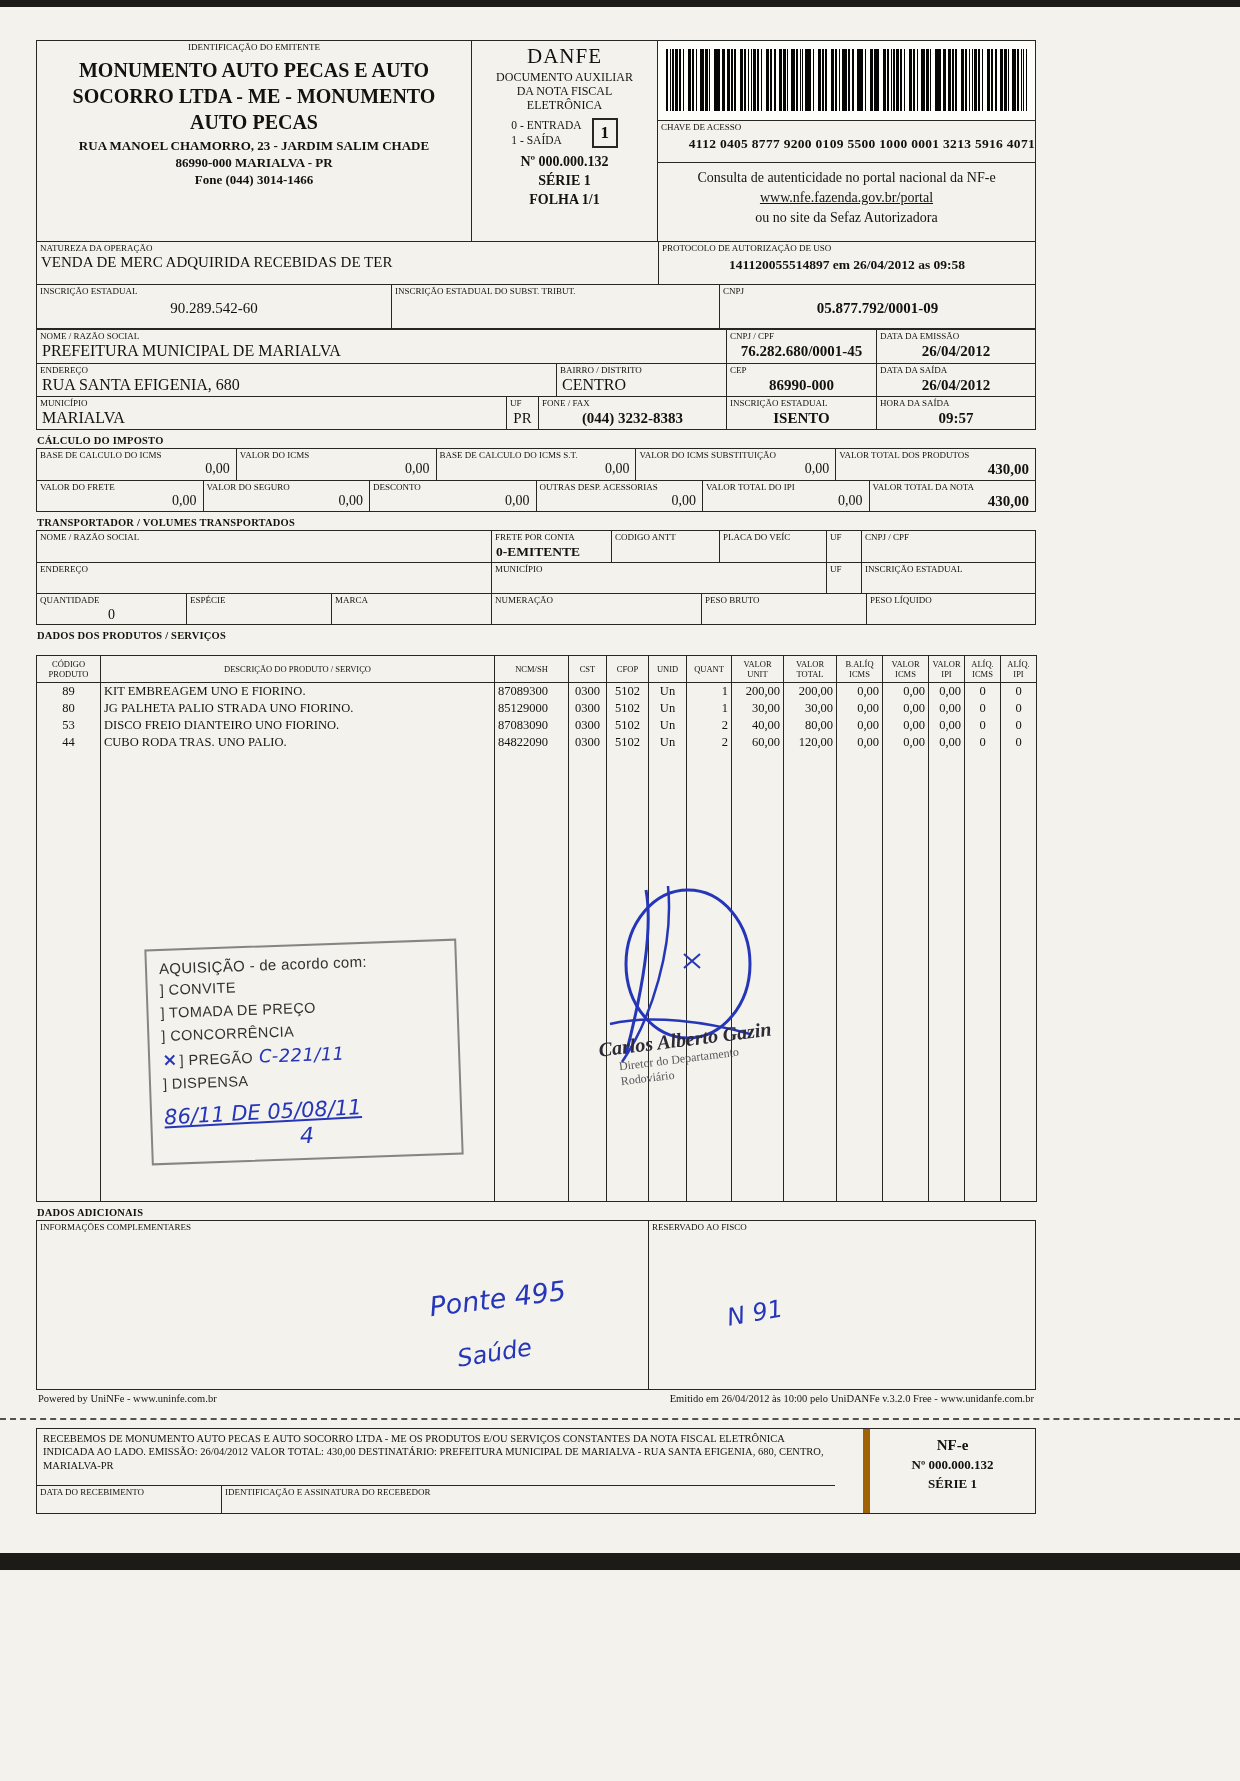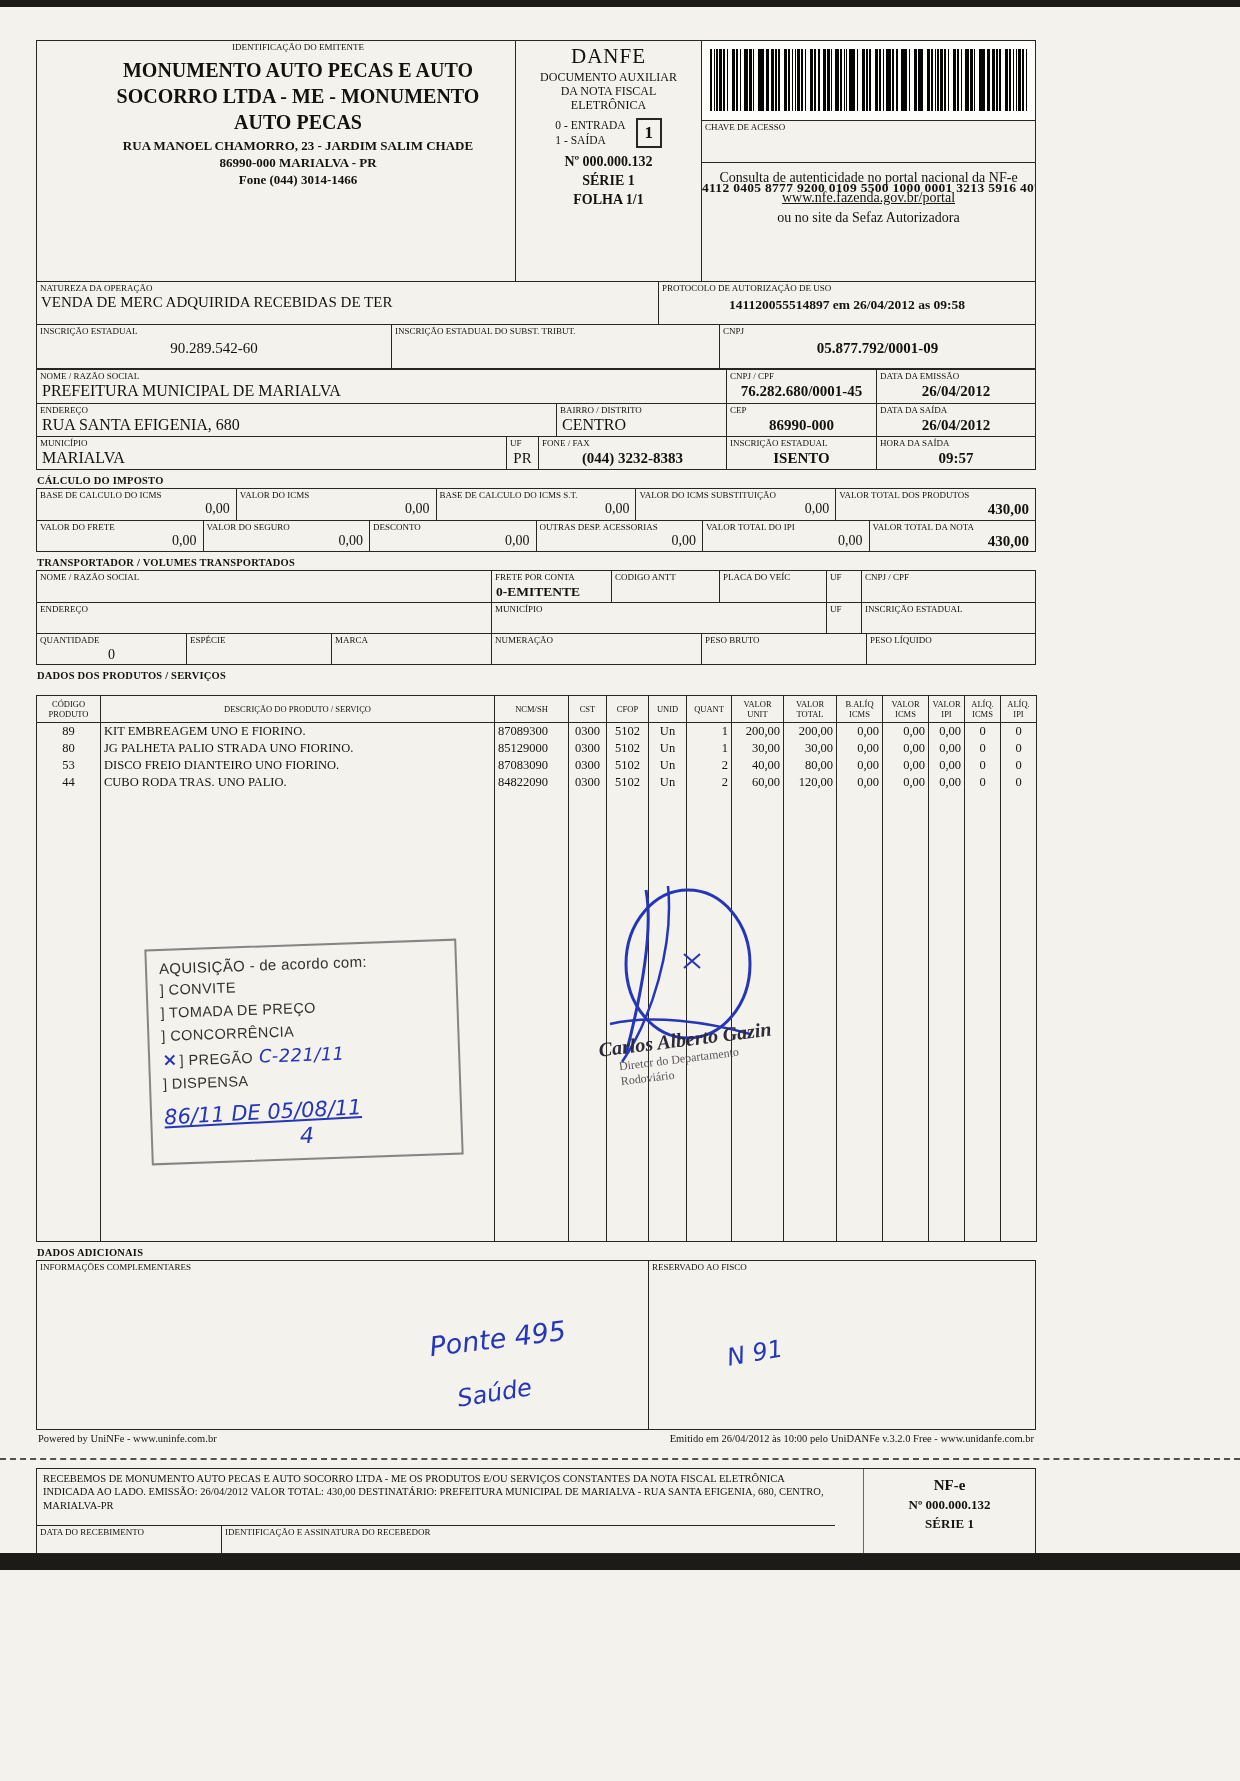--- a/index.html
+++ b/index.html
@@ -15,38 +15,38 @@
   .row + .row { border-top:1px solid #2a2620; }
   .cell { border-right:1px solid #2a2620; overflow:hidden; position:relative; }
   .cell:last-child { border-right:none; }
   .lbl { font-size:9px; line-height:11px; padding:1px 3px 0; white-space:nowrap; }
   .val { font-size:14px; line-height:17px; padding:0 4px 2px; }
   .bold { font-weight:bold; }
   .center { text-align:center; }
   .seclabel { font-weight:bold; font-size:10.5px; line-height:13px; padding:4px 1px 1px; letter-spacing:.2px; }
 
   
-  .hdr { height:242px;padding-left:44px; }
+  .hdr { height:202px; }
   .emit { width:435px; text-align:center; }
   .emit-name { font-size:20px; font-weight:bold; line-height:26px; padding:4px 14px 2px; }
   .emit-line { font-size:13px; font-weight:bold; line-height:17px; }
   .danfe-cell { width:186px; padding-top:3px; }
   .danfe-title { font-size:21px; font-weight:normal; text-align:center; letter-spacing:1px; }
   .danfe-sub { font-size:12px; line-height:14px; text-align:center; padding:1px 22px 4px; }
   .tipo-row { display:flex; align-items:center; justify-content:center; gap:10px; padding:2px 6px 4px; }
   .tipo-opts { font-size:11.5px; line-height:15px; }
   .tipo-box { width:26px; height:30px; border:2px solid #2a2620; font-size:17px; font-weight:bold; display:flex; align-items:center; justify-content:center; }
   .danfe-num { font-size:14px; font-weight:bold; text-align:center; line-height:19px; }
   .hdr-right { flex:1; display:flex; flex-direction:column; }
   .barcode-box { height:80px; background:#fdfdfa; border-bottom:1px solid #2a2620; padding:8px 8px; }
   .barcode { height:62px; background-color:#fdfdfa; background-image:
       repeating-linear-gradient(90deg,#050505 0 2px,transparent 2px 4px,#050505 4px 5px,transparent 5px 9px,#050505 9px 12px,transparent 12px 13px),
       repeating-linear-gradient(90deg,#050505 0 1px,transparent 1px 6px,#050505 6px 8px,transparent 8px 17px); }
   .chave-box { border-bottom:1px solid #2a2620; height:42px; }
-  .chave-val { font-size:13.5px; font-weight:bold; white-space:nowrap; text-align:center; letter-spacing:.3px; padding-top:3px;margin-top:44px; }
+  .chave-val { font-size:13.5px; font-weight:bold; white-space:nowrap; text-align:right; letter-spacing:.3px; padding-top:3px; }
   .consulta { flex:1; text-align:center; font-size:14px; line-height:20px; padding-top:5px; }
   .portal { text-decoration:underline; }
 
   .natureza { height:44px; }
   .natureza .val { font-size:15px; }
   .protocolo-val { font-size:13.5px; font-weight:bold; text-align:center; padding-top:3px; }
   .inscr { height:45px; }
   .inscr .val { font-size:15px; padding-top:3px; }
 
   .frow { height:33px; }
@@ -75,21 +75,21 @@
   .info-text { font-size:15px; line-height:20px; padding:12px 10px 0 6px; max-width:590px; }
 
   .footer-row { display:flex; justify-content:space-between; font-size:10.5px; line-height:14px; padding:2px 2px; }
 
   .cutline { border-top:2px dashed #55524c; margin:10px -36px 8px; width:1240px; }
 
   .canhoto { display:flex; border:1px solid #2a2620; height:86px;gap:28px; }
   .canhoto-left { flex:1; display:flex; flex-direction:column; }
   .canhoto-text { font-size:10.5px; line-height:13.5px; padding:3px 6px; flex:1; border-bottom:1px solid #2a2620; }
   .canhoto-bottom { display:flex; height:27px; }
-  .canhoto-nfe { width:172px; border-left:1px solid #a16207; text-align:center; padding-top:6px; }
+  .canhoto-nfe { width:172px; border-left:7px solid #a16207; text-align:center; padding-top:6px; }
   .canhoto-nfe .l1 { font-size:15px; font-weight:bold; line-height:20px; }
   .canhoto-nfe .l2 { font-size:13px; font-weight:bold; line-height:19px; }
 
   
   .hw { font-style:italic; color:#2636b8; font-family:"DejaVu Sans", sans-serif; }
   .stamp { position:absolute; left:148px; top:944px; width:312px; padding:8px 12px 10px; border:2px solid rgba(45,44,48,.55); transform:rotate(-2deg); font-family:"Liberation Sans", sans-serif; color:#33312e; }
   .stamp-title { font-size:15px; line-height:20px; letter-spacing:.3px; }
   .stamp-line { font-size:14.5px; line-height:23px; letter-spacing:.4px; white-space:nowrap; }
   .stamp .num { font-size:18px; margin-left:6px; }
   .stamp .mark { font-size:18px; font-weight:bold; margin-right:2px; }

